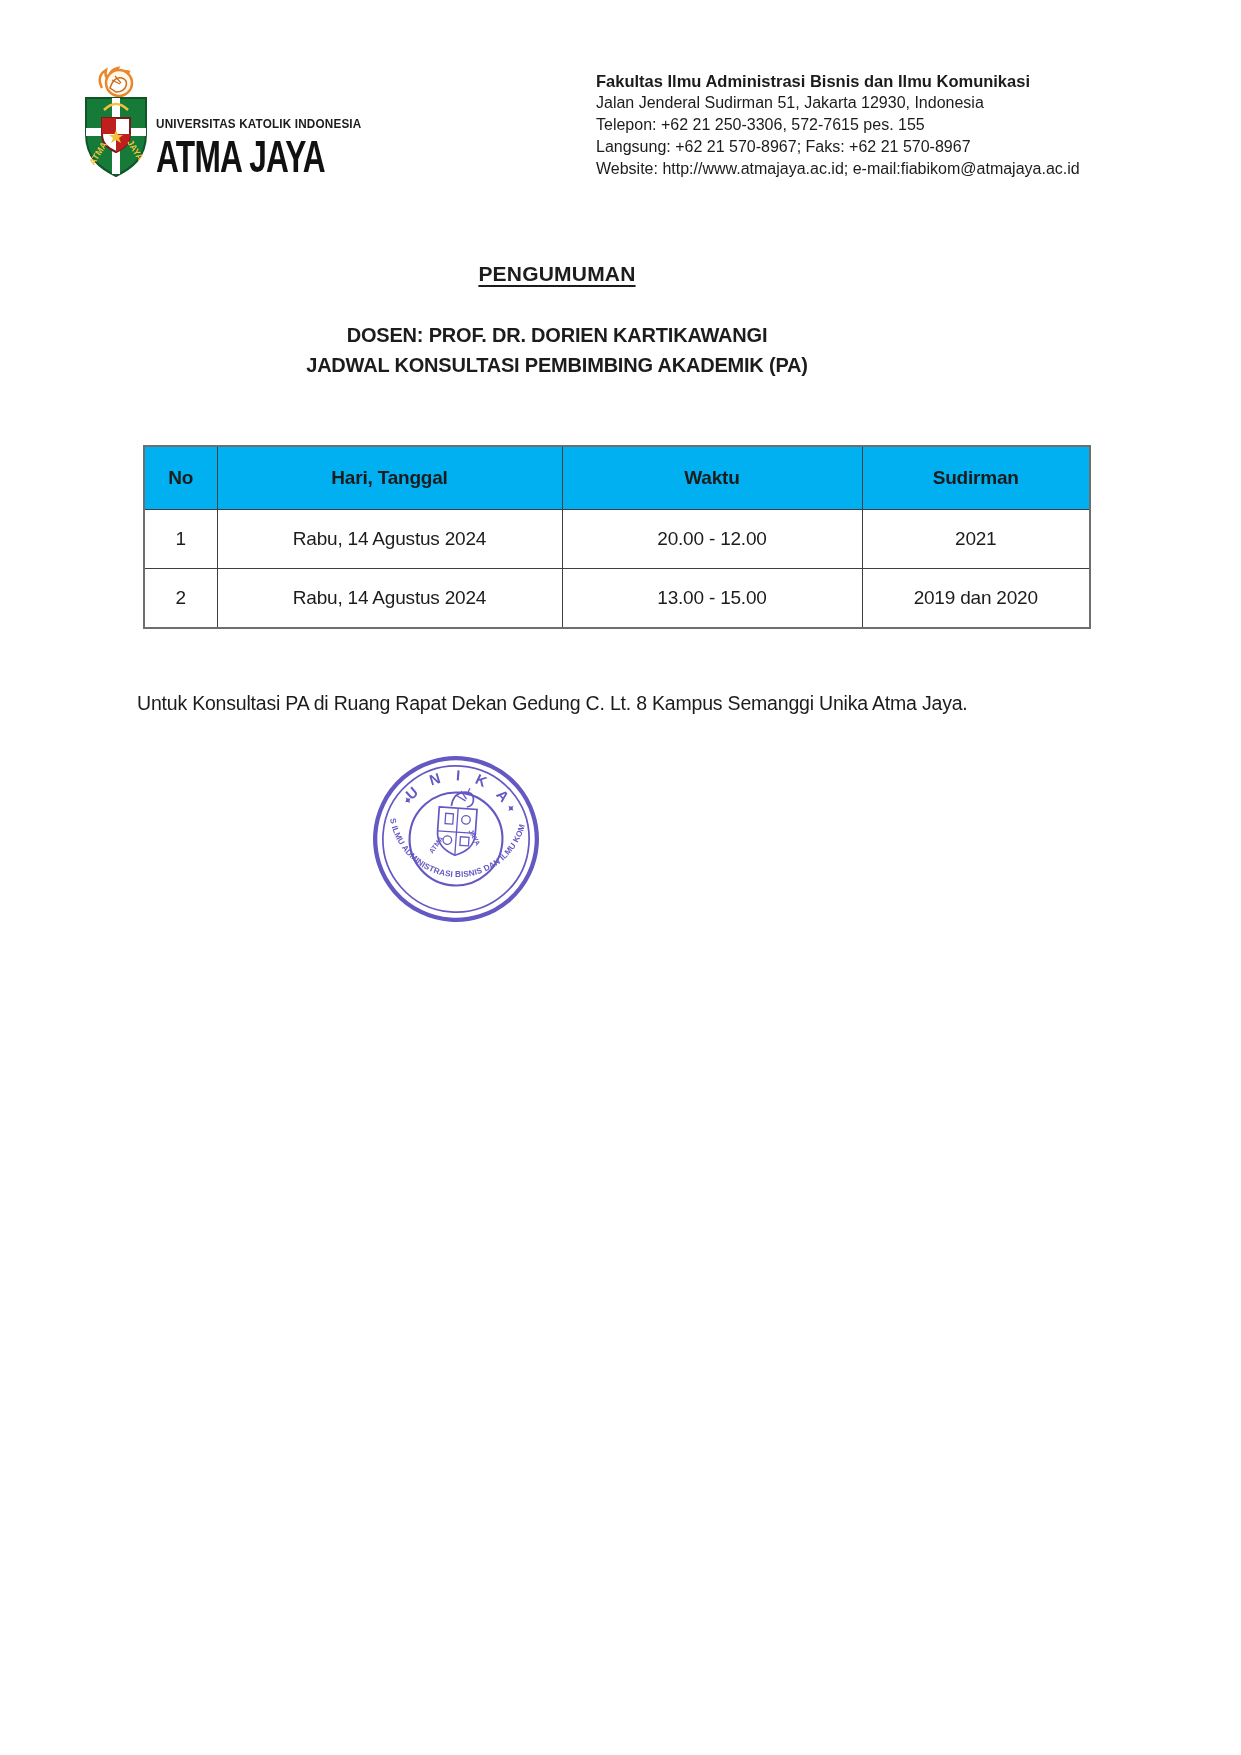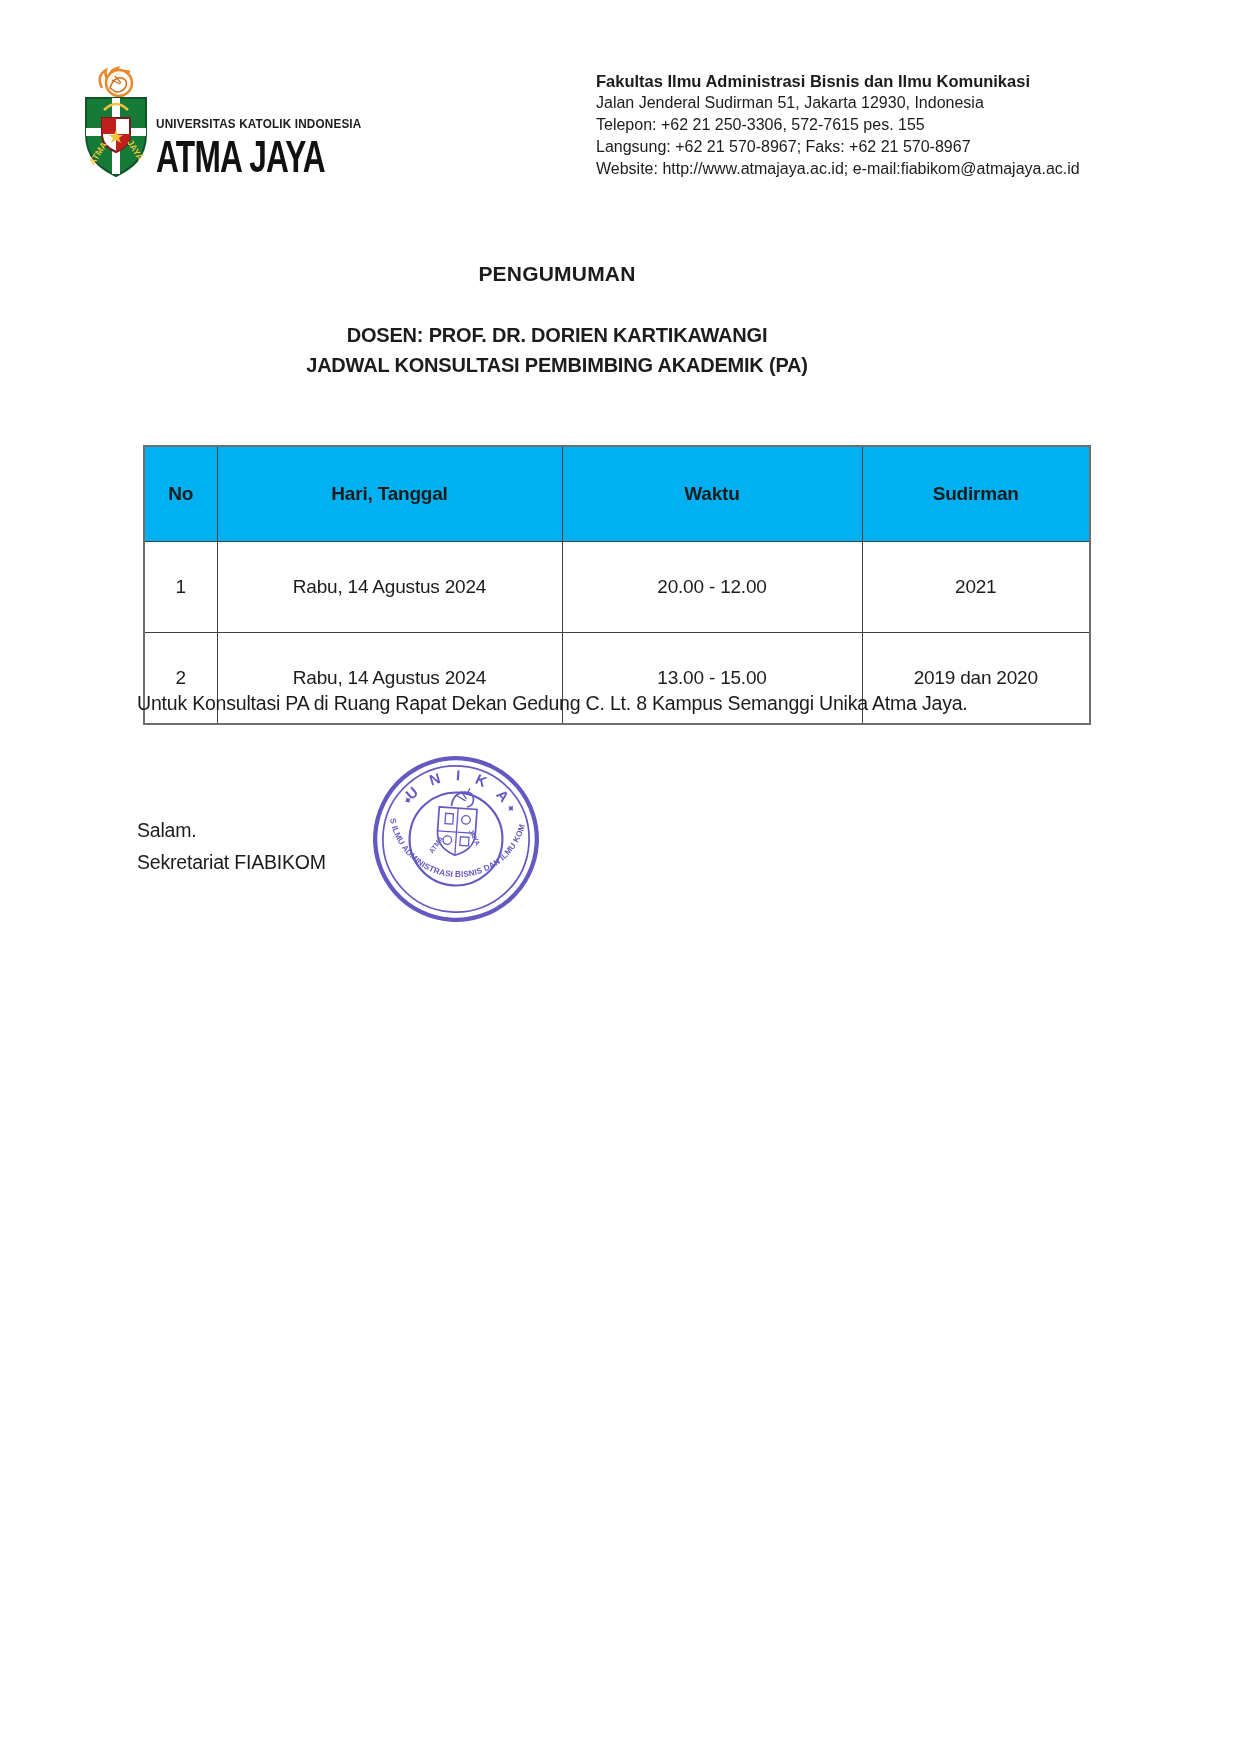--- a/index.html
+++ b/index.html
@@ -26,29 +26,29 @@
     transform:scaleX(0.72); transform-origin:left center; white-space:nowrap;
     color:#111;
   }
   .contact-block { position:absolute; left:596px; top:70px; font-size:16px; line-height:22px; }
   .contact-faculty { font-weight:bold; font-size:16.5px; }
 
   
   .title-wrap { position:absolute; left:137px; top:262px; width:840px; text-align:center; }
   .doc-title {
     display:inline-block; margin:0; font-size:21px; font-weight:bold;
-    text-decoration-thickness:2px; text-underline-offset:4px;
+    text-decoration:underline; text-decoration-thickness:2px; text-underline-offset:4px;
     letter-spacing:0.2px;
   }
   .doc-subtitles { margin-top:34px; font-size:20px; font-weight:bold; line-height:30px; letter-spacing:-0.2px; }
 
   
   .table-wrap { position:absolute; left:143px; top:445px; }
   table.sched { border-collapse:collapse; table-layout:fixed; width:946px; border:2.5px solid #6e6e6e; }
-  table.sched th, table.sched td { border:1.5px solid #3f3f3f; text-align:center; vertical-align:middle; padding:16px 6px; }
+  table.sched th, table.sched td { border:1.5px solid #3f3f3f; text-align:center; vertical-align:middle; padding:0 6px; }
   table.sched th {
     background: var(--header-bg, #00b0f0);
     height:62px; font-size:19px; font-weight:bold; letter-spacing:-0.2px;
   }
   table.sched td { height:58px; font-size:19px; letter-spacing:-0.2px; }
 
   
   .note-line { position:absolute; left:137px; top:692px; font-size:19.5px; letter-spacing:-0.2px; }
   .closing-block { position:absolute; left:137px; top:814px; font-size:19.5px; line-height:32px; letter-spacing:-0.2px; }
 
@@ -140,24 +140,20 @@
           <td>Rabu, 14 Agustus 2024</td>
           <td>13.00 - 15.00</td>
           <td>2019 dan 2020</td>
         </tr>
       </tbody>
     </table>
   </div>
 
   <div class="note-line">Untuk Konsultasi PA di Ruang Rapat Dekan Gedung C. Lt. 8 Kampus Semanggi Unika Atma Jaya.</div>
 
-  <div class="closing-block">
-    <div>Salam.</div>
-    <div>Sekretariat FIABIKOM</div>
-  </div>
 
   <div class="stamp-wrap">
     <svg viewBox="0 0 200 200">
       <g fill="none" stroke="currentColor">
         <circle cx="100" cy="100" r="94" stroke-width="5"></circle>
         <circle cx="100" cy="100" r="85" stroke-width="2"></circle>
         <circle cx="100" cy="100" r="54" stroke-width="2.5"></circle>
       </g>
       <defs>
         <path id="arcTop" d="M 32,100 A 68,68 0 0 1 168,100"></path>

